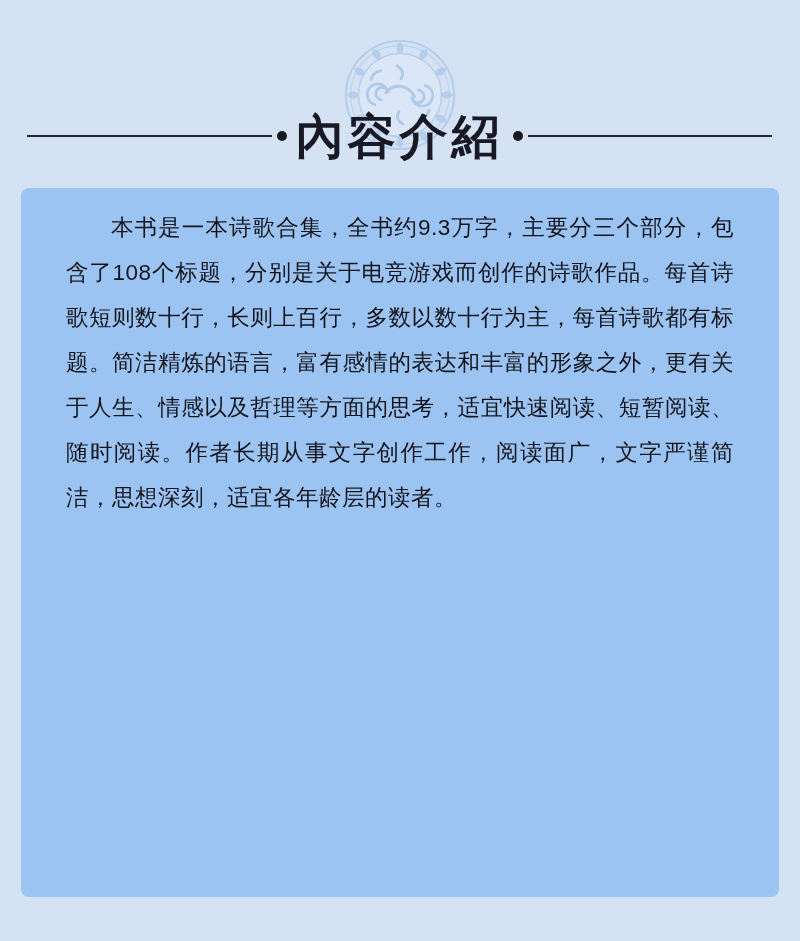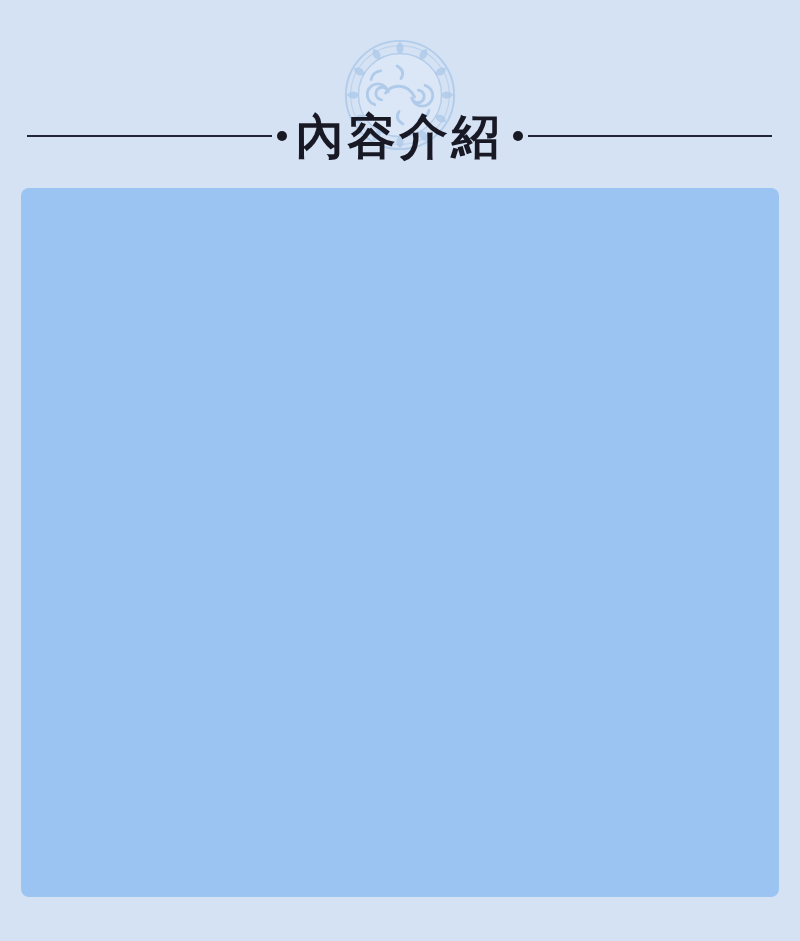--- a/index.html
+++ b/index.html
@@ -128,13 +128,14 @@
   <div class="title-row">
     <span class="divider-line"></span>
     <span class="divider-dot"></span>
     <h1 class="page-title">內容介紹</h1>
     <span class="divider-dot"></span>
     <span class="divider-line"></span>
   </div>
 </div>
 
 <div class="content-card">
+  <p>本书是一本诗歌合集，全书约9.3万字，主要分三个部分，包含了108个标题，分别是关于电竞游戏而创作的诗歌作品。每首诗歌短则数十行，长则上百行，多数以数十行为主，每首诗歌都有标题。简洁精炼的语言，富有感情的表达和丰富的形象之外，更有关于人生、情感以及哲理等方面的思考，适宜快速阅读、短暂阅读、随时阅读。作者长期从事文字创作工作，阅读面广，文字严谨简洁，思想深刻，适宜各年龄层的读者。</p>
 </div>
 
 </body></html>

